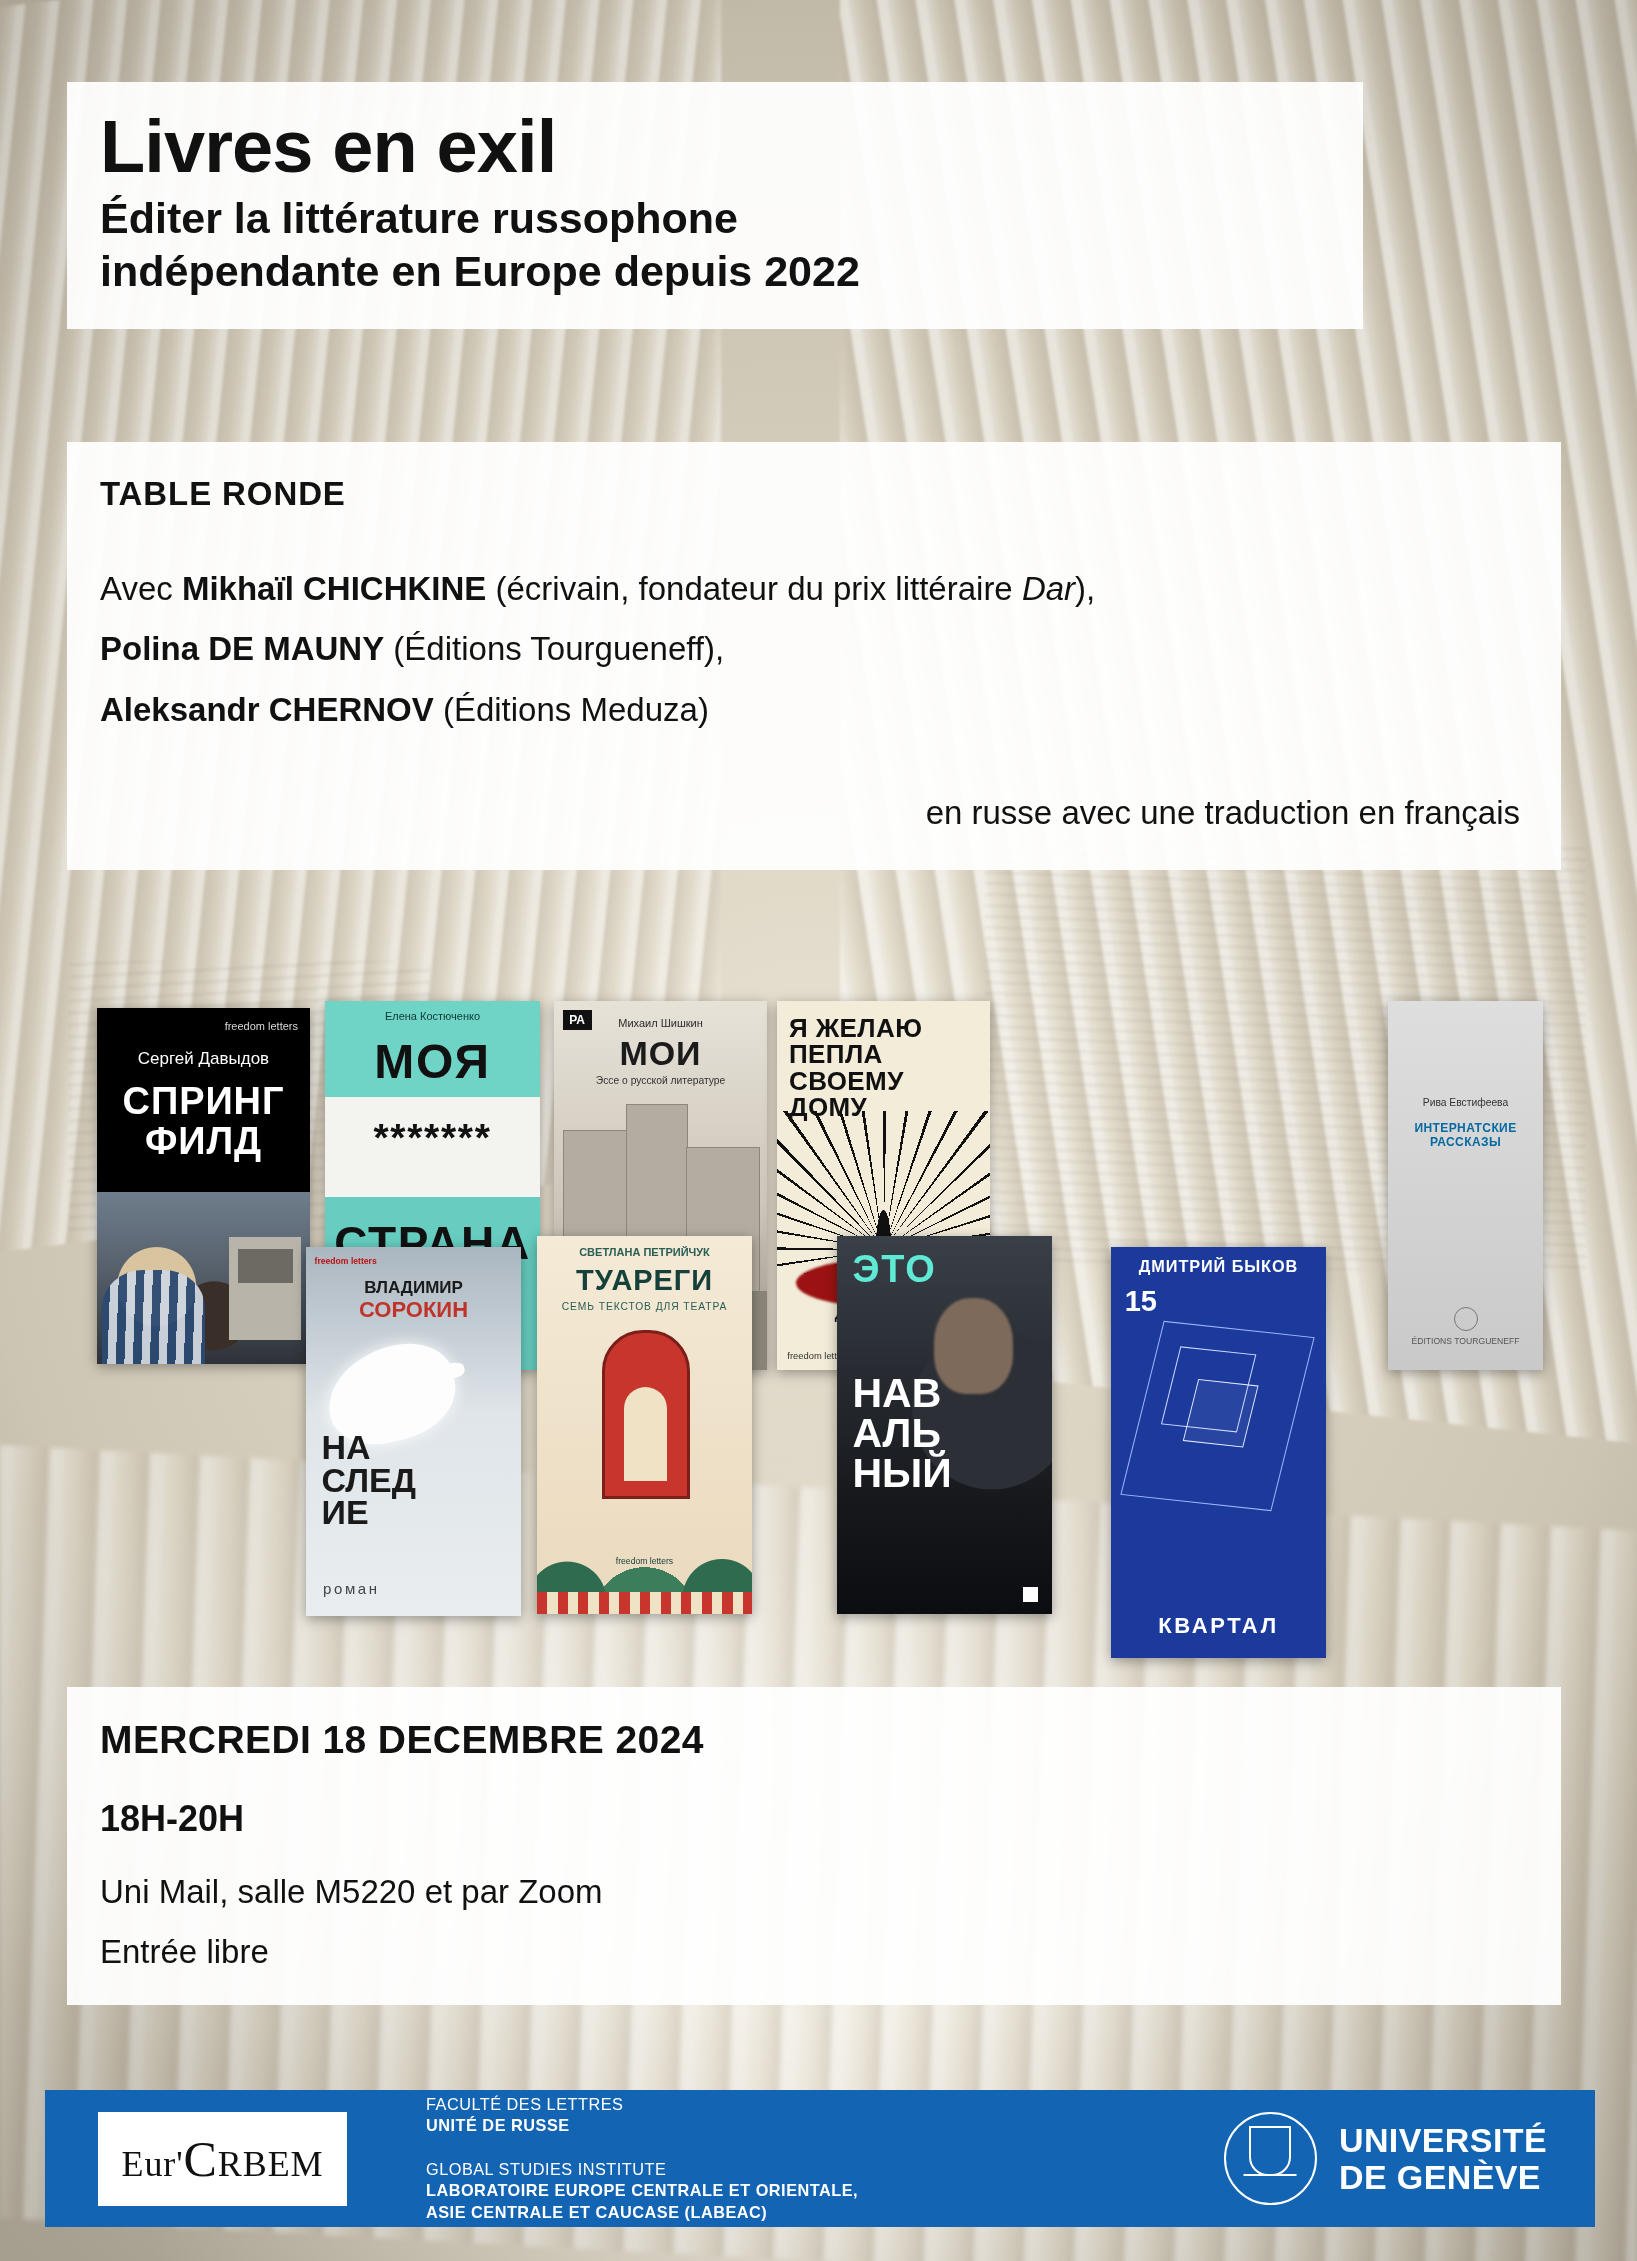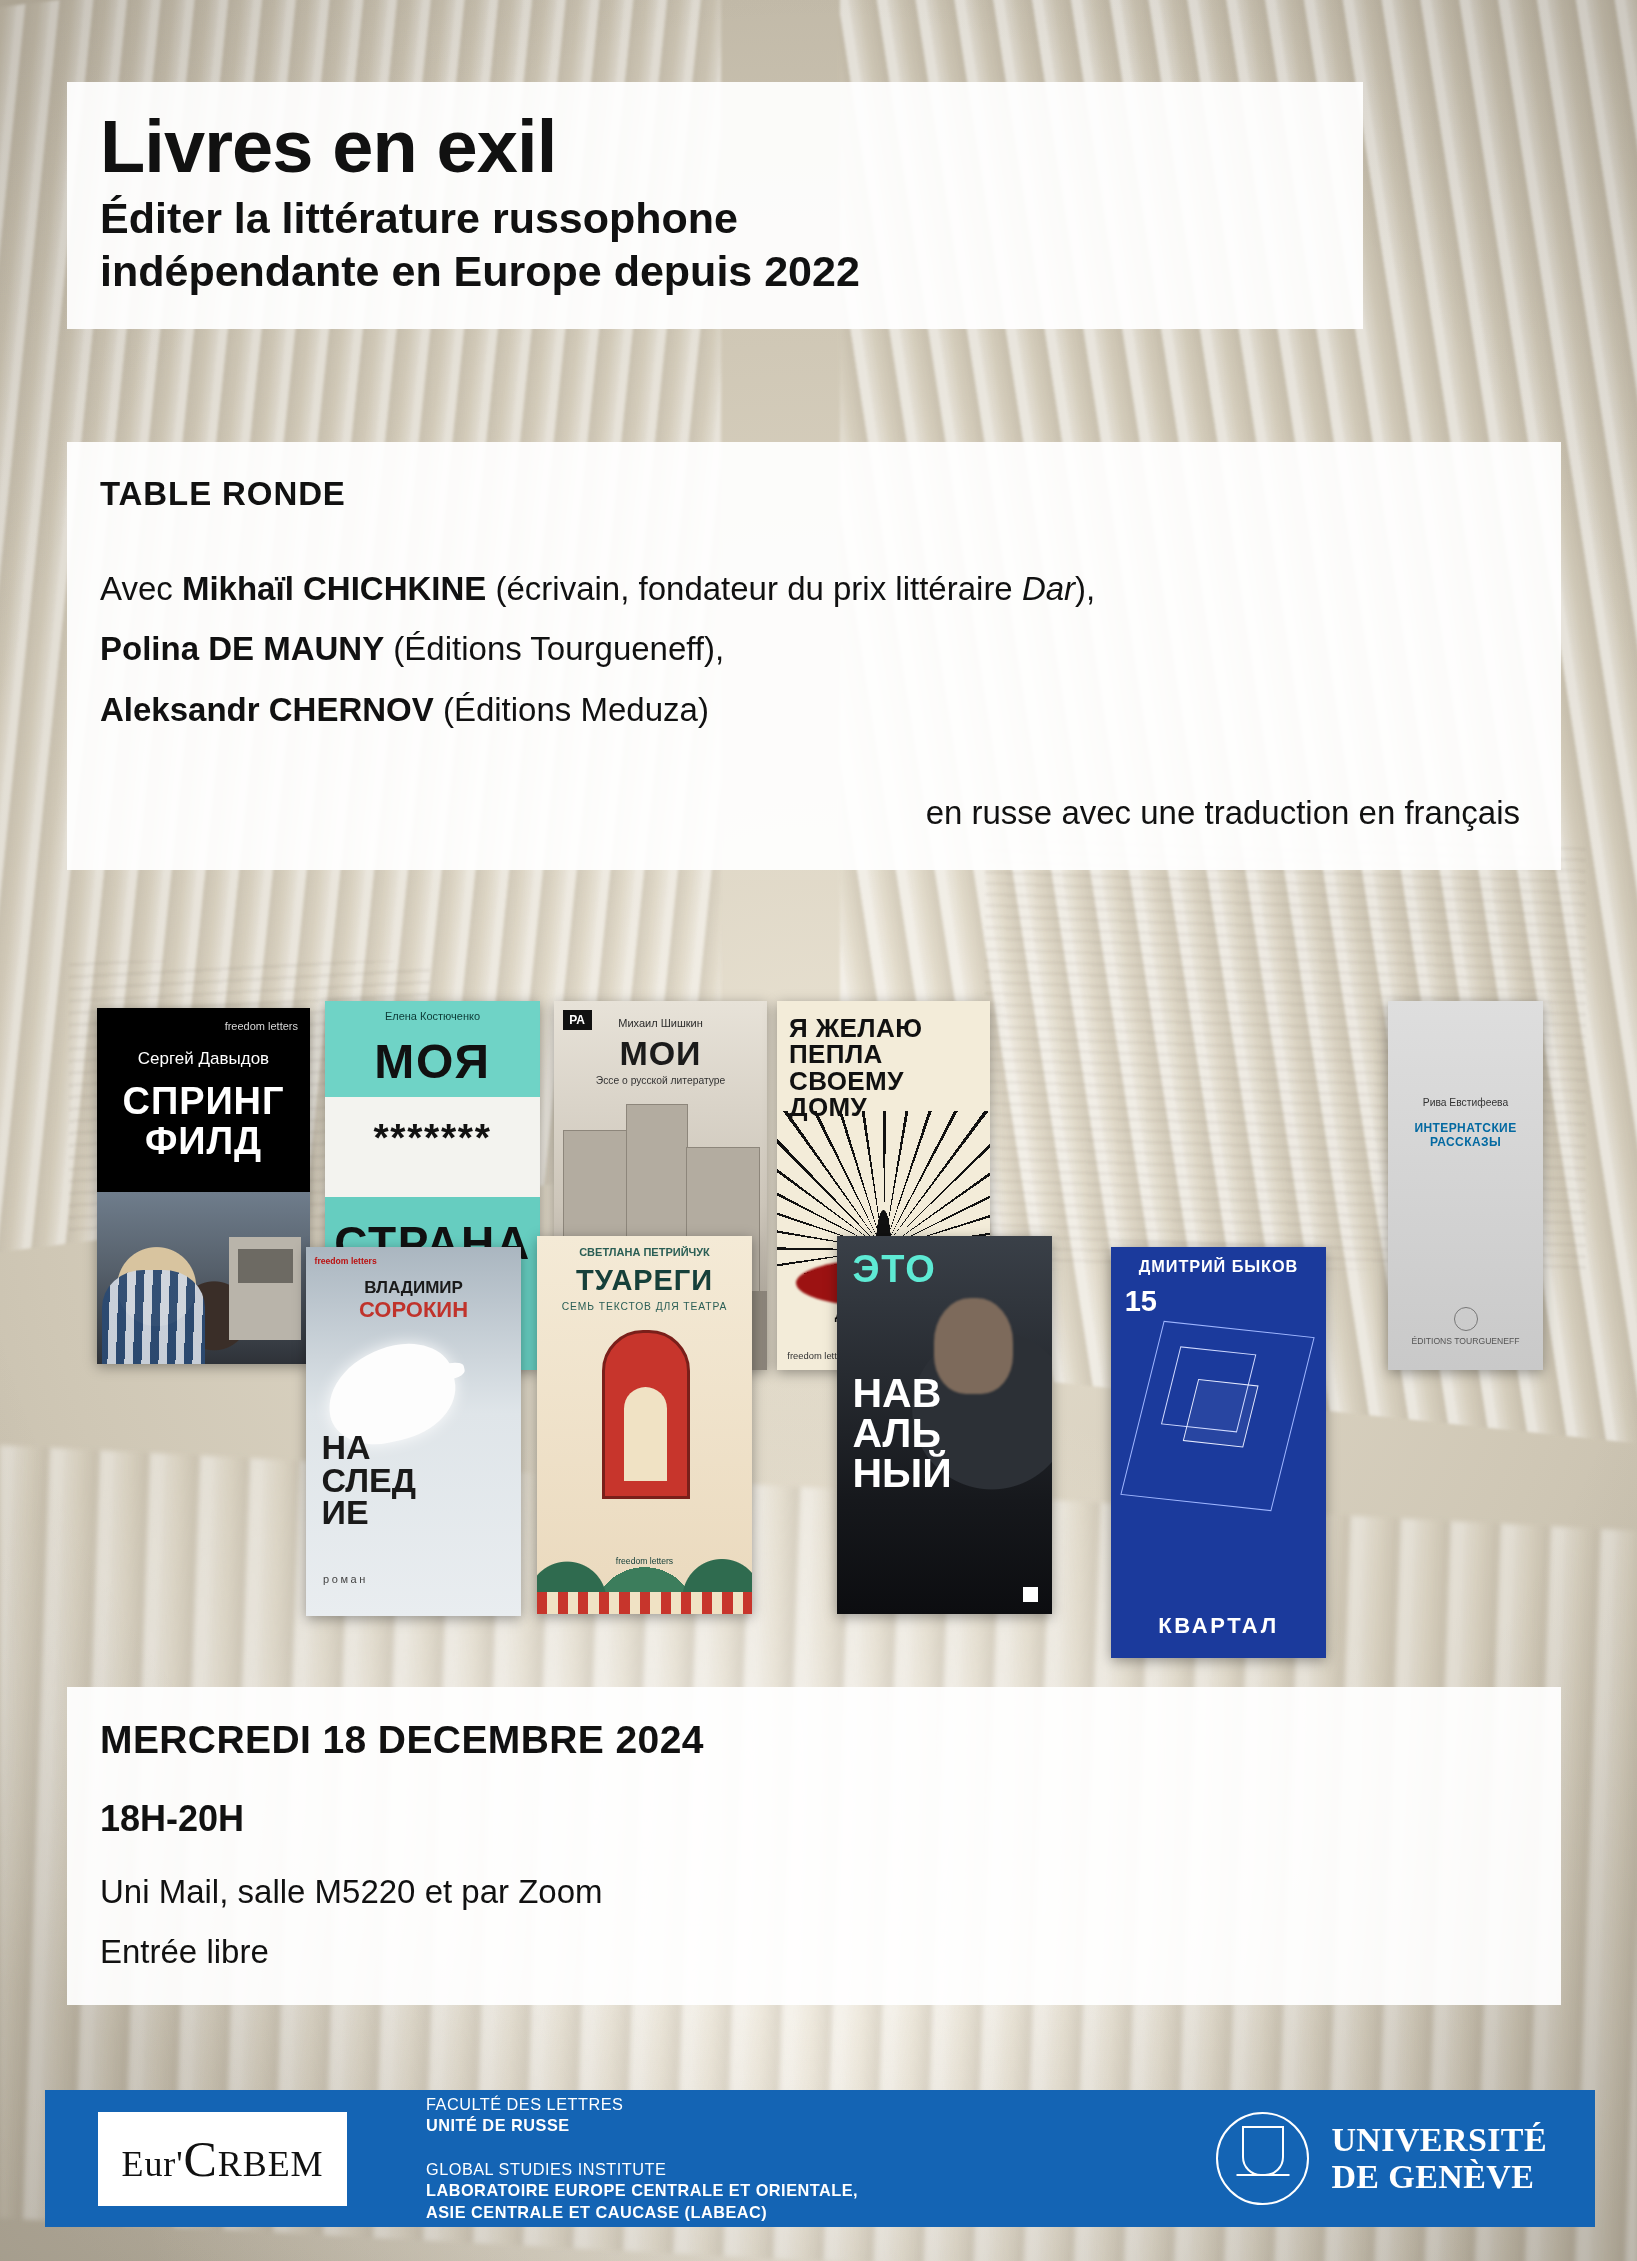--- a/index.html
+++ b/index.html
@@ -258,21 +258,21 @@
 
   
   #cover-6 { left: 306px; top: 251px; width: 215px; height: 369px; background:#cfd6dc; }
   .c6-sky { position:absolute; inset:0; background:linear-gradient(180deg,#aab6c0 0%, #dfe5e9 45%, #e9edf0 100%); }
   .c6-bird { position:absolute; left:20.6px; top:100px; width:129px; height:94px; background:#fdfdfd; border-radius:60% 40% 50% 40%; transform:rotate(-12deg); box-shadow: 0 0 15.5px rgba(255,255,255,0.9); }
   .c6-bird:after { content:""; position:absolute; right:-12px; top:29px; width:34px; height:15.5px; background:#fdfdfd; border-radius:40%; }
   .c6-fl { position:absolute; left:8.6px; top:8.6px; font-size:8.6px; color:#b11; font-weight:bold; }
   .c6-author { position:absolute; top:31px; left:0; right:0; text-align:center; font-size:17px; font-weight:bold; color:#1a1a1a; }
   .c6-surname { position:absolute; top:50px; left:0; right:0; text-align:center; font-size:22px; font-weight:bold; color:#c0332b; }
   .c6-title { position:absolute; left:15.5px; top:184px; font-size:34px; font-weight:bold; color:#1a1a1a; line-height:0.96; }
-  .c6-kind { position:absolute; left:17px; bottom:31px; font-size:11px; color:#444; letter-spacing:2.6px; }
+  .c6-kind { position:absolute; left:17px; bottom:19px; font-size:15px; color:#444; letter-spacing:2.6px; }
 
   
   #cover-7 { left: 537px; top: 240px; width: 215px; height: 378px; background:#f0e7d6; }
   .c7-bg { position:absolute; inset:0; background:linear-gradient(180deg,#f4ead6 0%, #ead9bd 100%); }
   .c7-author { position:absolute; top:10.3px; left:0; right:0; text-align:center; font-size:11px; color:#2a5e55; font-weight:bold; }
   .c7-title { position:absolute; top:27.5px; left:0; right:0; text-align:center; font-size:29px; font-weight:bold; color:#16403a; letter-spacing:0.9px; }
   .c7-sub { position:absolute; top:65px; left:0; right:0; text-align:center; font-size:10.3px; color:#2a5e55; letter-spacing:0.9px; }
   .c7-arch { position:absolute; left:65px; top:94px; width:82px; height:163px; background:#c7352c; border-radius:41px 41px 0 0; border:3.4px solid #7a1f1a; }
   .c7-arch:after { content:""; position:absolute; left:19px; bottom:15.5px; width:43px; height:94px; background:#f0e2c4; border-radius:22px 22px 0 0; }
   .c7-leaves { position:absolute; left:0; right:0; bottom:0; height:129px;
@@ -402,21 +402,20 @@
     width: 53px;
     height: 17px;
     border-top: 2.6px solid #fff;
   }
   .unige-name {
     color: #fff;
     font-size: 34px;
     font-weight: bold;
     line-height: 1.08;
     letter-spacing: 0.4px;
-    font-family: Liberation Serif, serif;
   }
 </style>
 </head>
 <body>
 
 <div id="poster">
 
   <div class="bg-base"></div>
   <div class="fan-left"></div>
   <div class="fan-right"></div>

